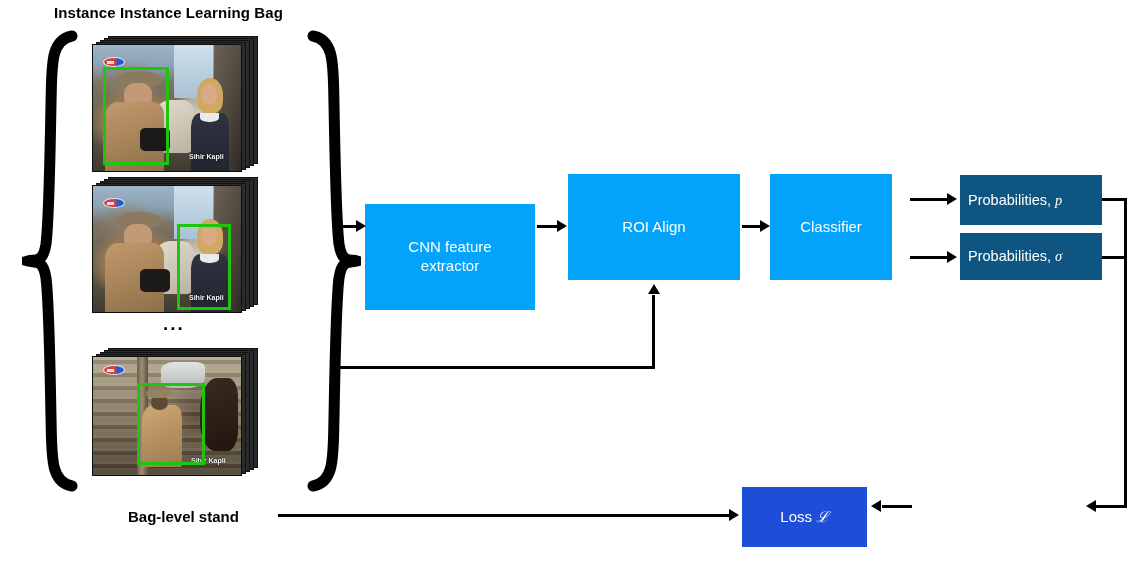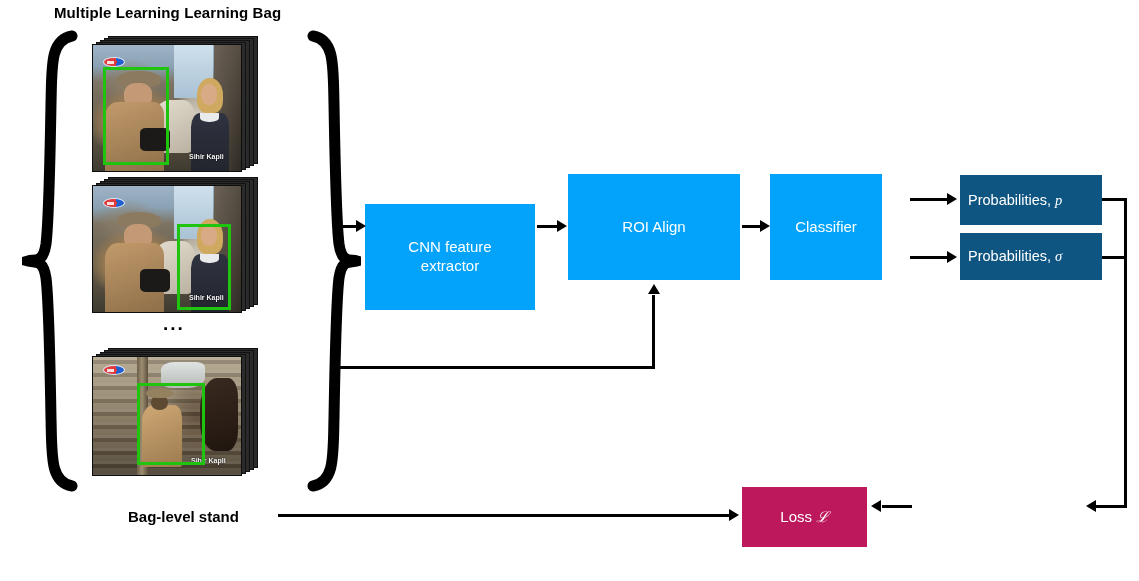--- a/index.html
+++ b/index.html
@@ -210,21 +210,21 @@
     justify-content: center;
     text-align: center;
     color: #ffffff;
     font-size: 15px;
     line-height: 1.25;
     box-sizing: border-box;
     padding: 2px 6px;
   }
   .node.blue  { background: #03a3fb; }
   .node.navy  { background: #0f5582; font-size: 14.5px; justify-content: flex-start; padding-left: 8px; }
-  .node.teal  { background: #be185d; }
+  .node.teal  { background: #1d4ed8; }
   .node .math { font-style: italic; font-family: "Liberation Serif", serif; }
   .node .cal  { font-family: "Liberation Serif", serif; font-style: italic; }
 
   
   .ln {
     position: absolute;
     background: #000;
   }
   .ln.h { height: 3px; }
   .ln.v { width: 3px; }
@@ -245,21 +245,21 @@
     font-size: 11.5px;
     line-height: 1.32;
     white-space: pre-line;
   }
 </style>
 </head>
 <body>
 
 <div id="canvas">
 
-  <div class="fig-title">Multiple Learning Learning Bag</div>
+  <div class="fig-title">Instance Instance Learning Bag</div>
 
   <div class="brace" style="left:22px; top:30px;">
     <svg width="56" height="462" viewBox="0 0 56 462" aria-hidden="true">
       <path d="M50 6 C28 10 30 36 29 74 C28 130 27 190 24 214 C21 234 13 229 6 231 C13 233 21 228 24 248 C27 272 28 332 29 388 C30 426 28 452 50 456" fill="none" stroke="#000" stroke-width="11" stroke-linecap="round"></path>
     </svg>
   </div>
 
   <div class="brace" style="left:305px; top:30px;">
     <svg width="56" height="462" viewBox="0 0 56 462" aria-hidden="true">
       <path d="M8 6 C30 10 28 36 29 74 C30 130 31 190 34 214 C37 234 45 229 52 231 C45 233 37 228 34 248 C31 272 30 332 29 388 C28 426 30 452 8 456" fill="none" stroke="#000" stroke-width="11" stroke-linecap="round"></path>
@@ -343,21 +343,21 @@
     <span>
       <span>CNN feature</span><br>
       <span>extractor</span>
     </span>
   </div>
 
   <div class="node blue" style="left:568px; top:174px; width:172px; height:106px;">
     <span>ROI Align</span>
   </div>
 
-  <div class="node blue" style="left:770px; top:174px; width:112px; height:106px;">
+  <div class="node blue" style="left:770px; top:174px; width:122px; height:106px;">
     <span>Classifier</span>
   </div>
 
   <div class="node navy" style="left:960px; top:175px; width:142px; height:50px;">
     <span><span>Probabilities, </span><span class="math">p</span></span>
   </div>
 
   <div class="node navy" style="left:960px; top:233px; width:142px; height:47px;">
     <span><span>Probabilities, </span><span class="math">σ</span></span>
   </div>

